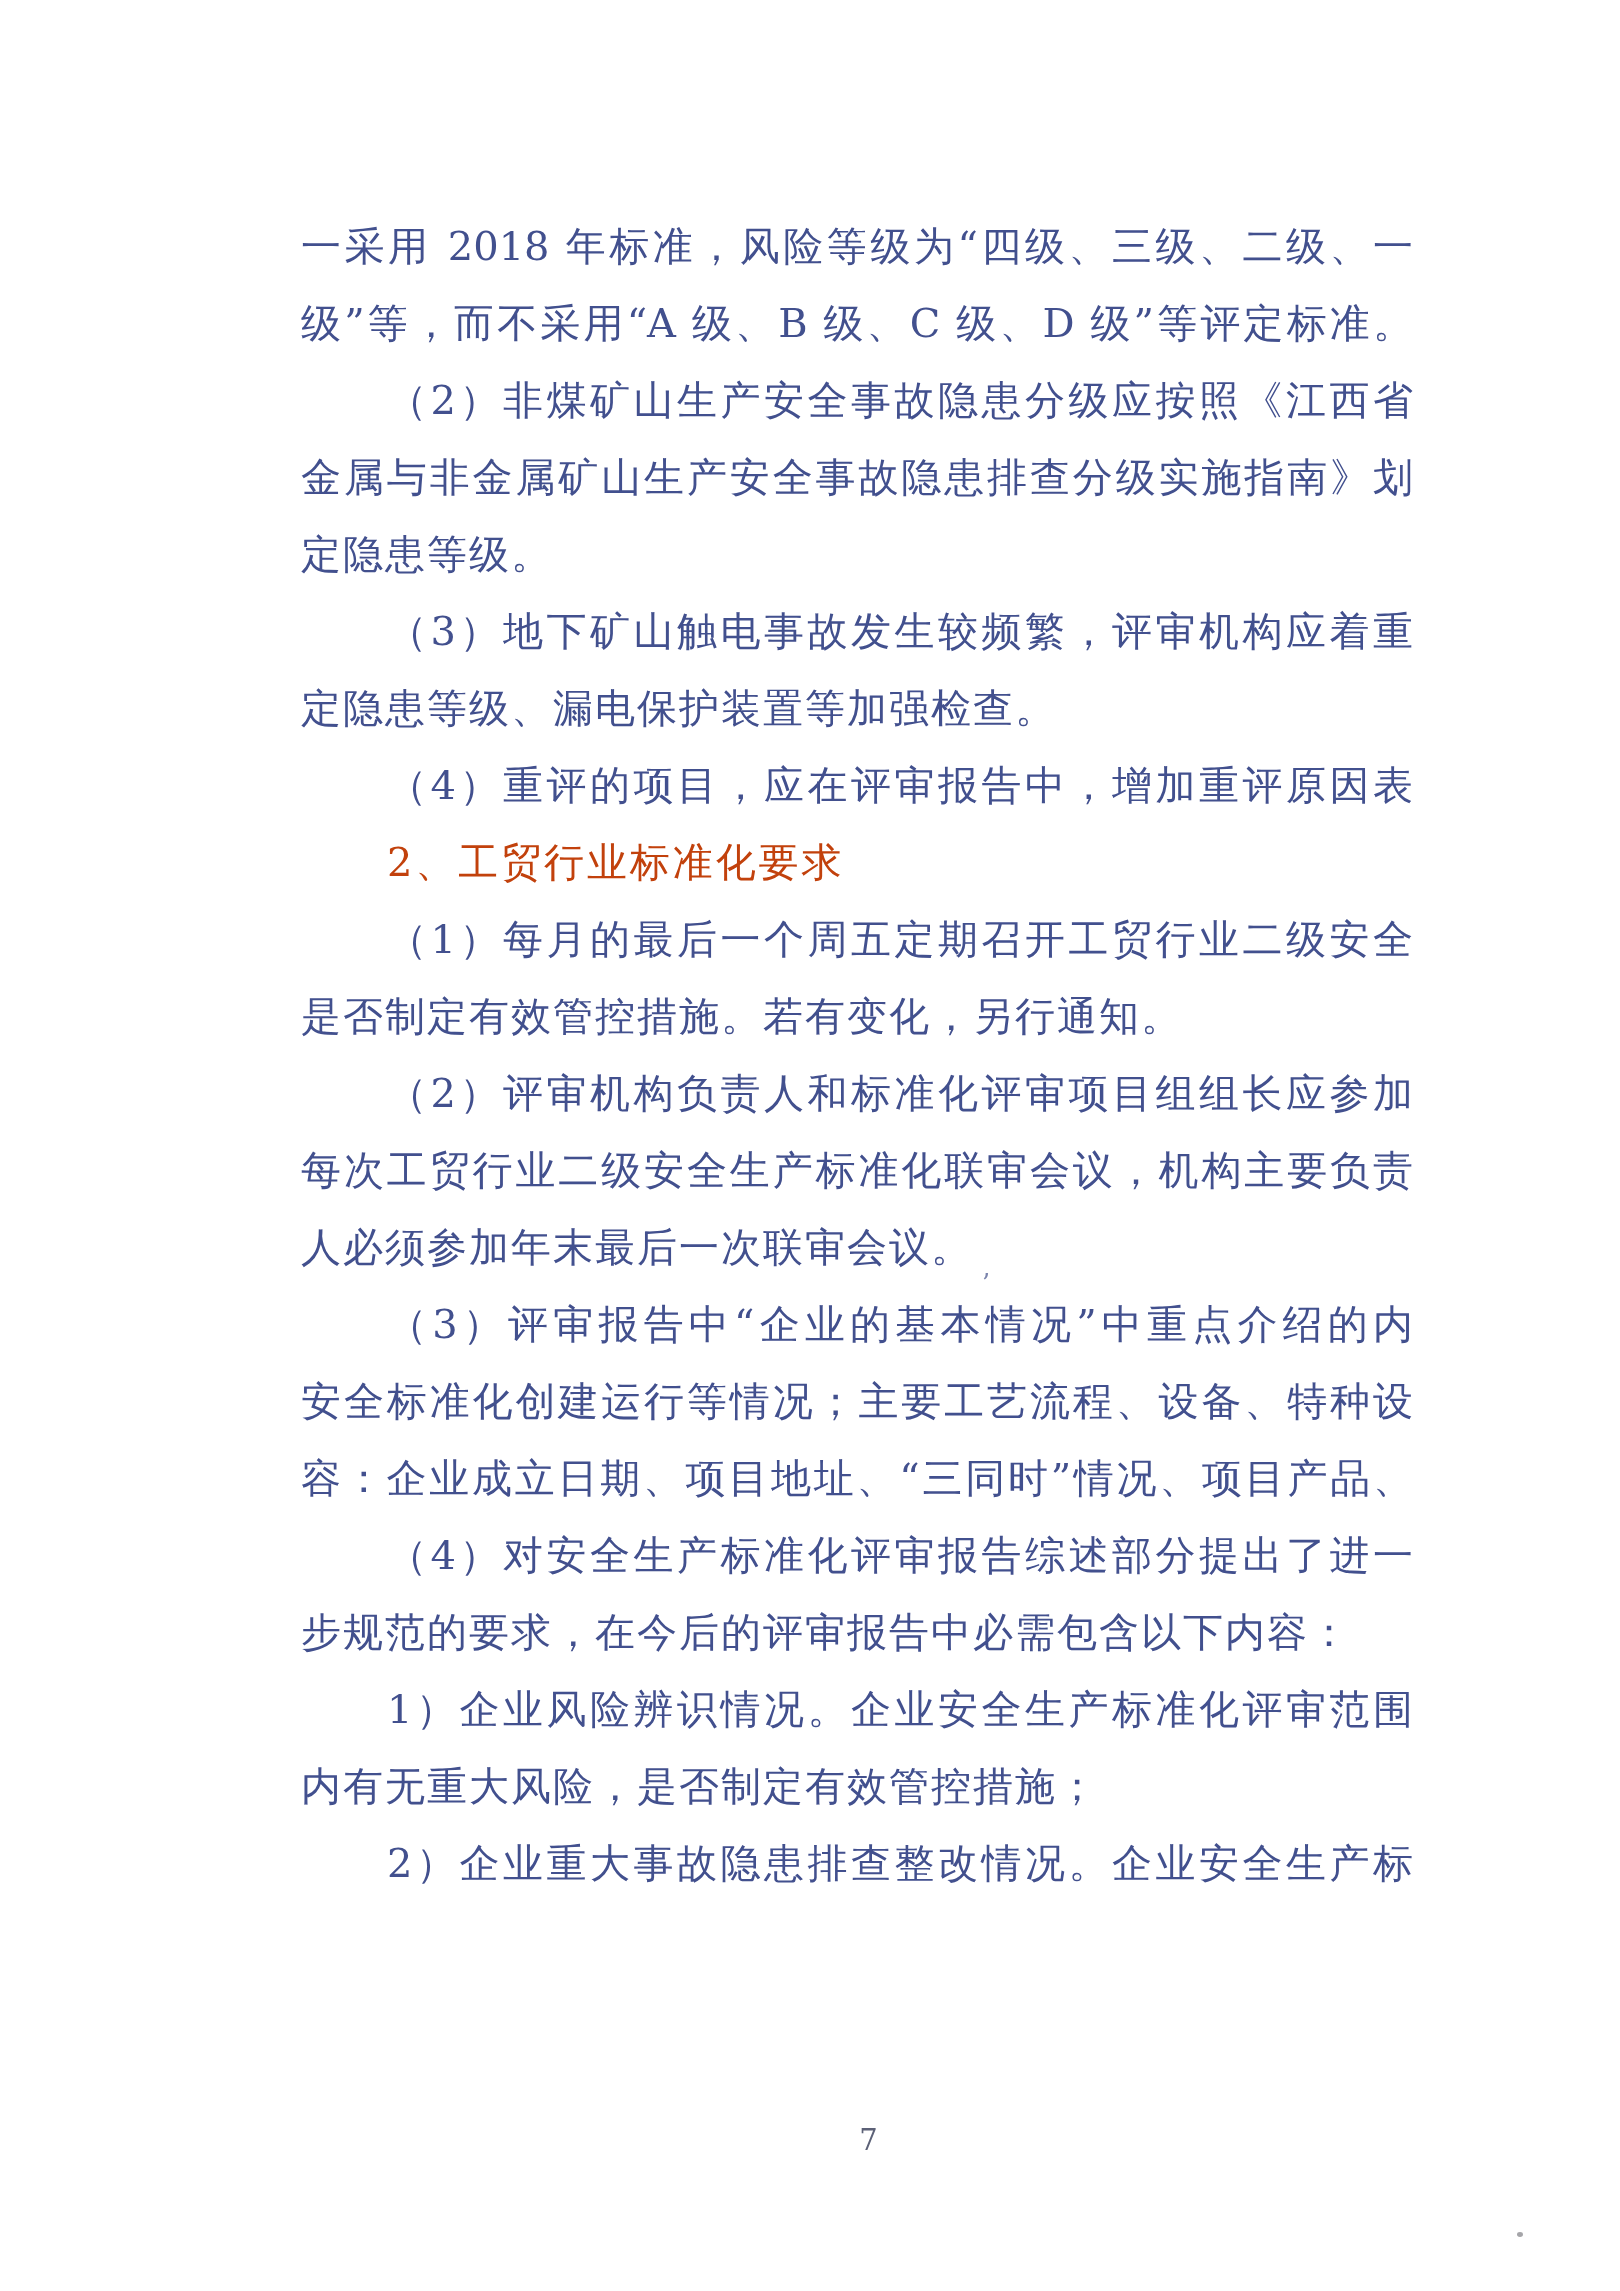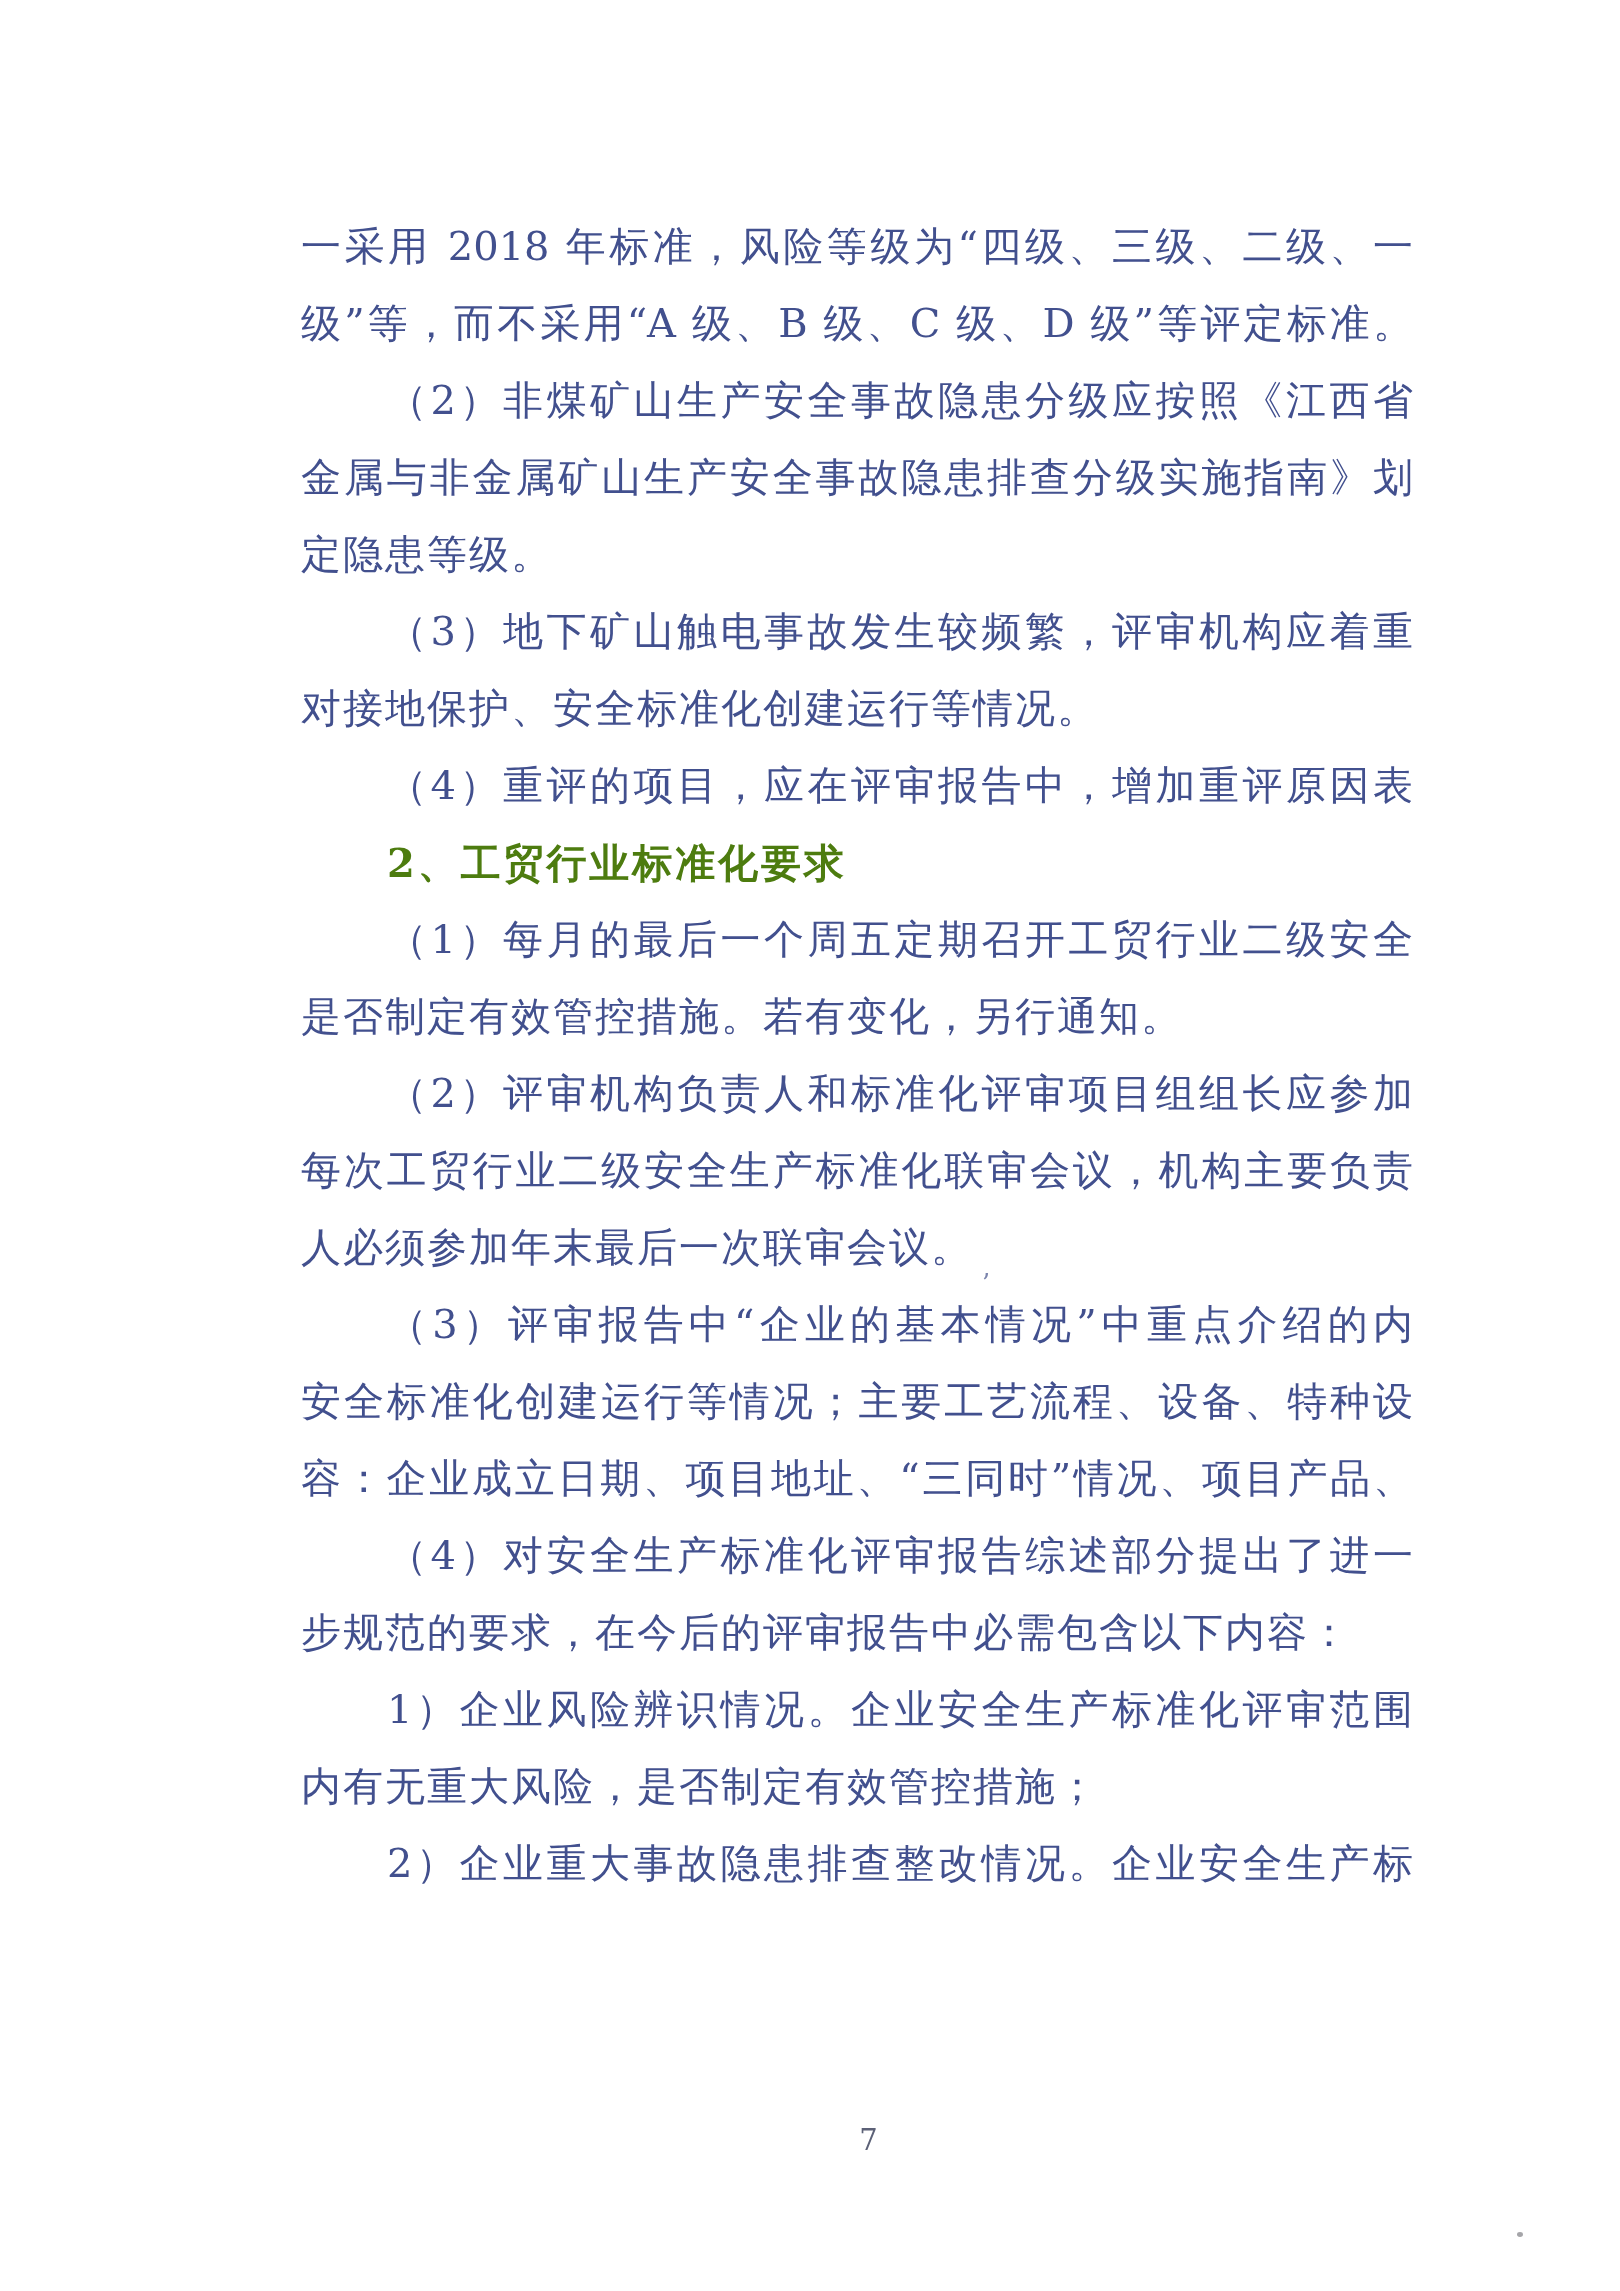--- a/index.html
+++ b/index.html
@@ -24,22 +24,22 @@
     white-space:nowrap;
   }
   .full{
     text-align:justify;
     text-align-last:justify;
     letter-spacing:0;
     white-space:normal;
   }
   .indent{text-indent:86px;}
   .heading{
-    font-weight:700;
-    color:#4d7c0f;
+    font-weight:400;
+    color:#c2410c;
     letter-spacing:2.9px;
   }
   .pagenum{
     position:absolute;
     left:847px;top:2123px;
     width:43px;
     text-align:center;
     font-size:29px;
     color:#5c6177;
   }
@@ -62,21 +62,21 @@
 <body>
 
 <div class="page">
   <div class="doc">
     <div class="line full">一采用 2018 年标准，风险等级为“四级、三级、二级、一</div>
     <div class="line full">级”等，而不采用“A 级、B 级、C 级、D 级”等评定标准。</div>
     <div class="line full indent">（2）非煤矿山生产安全事故隐患分级应按照《江西省</div>
     <div class="line full">金属与非金属矿山生产安全事故隐患排查分级实施指南》划</div>
     <div class="line">定隐患等级。</div>
     <div class="line full indent">（3）地下矿山触电事故发生较频繁，评审机构应着重</div>
-    <div class="line">对接地保护、安全标准化创建运行等情况。</div>
+    <div class="line">定隐患等级、漏电保护装置等加强检查。</div>
     <div class="line full indent">（4）重评的项目，应在评审报告中，增加重评原因表</div>
     <div class="line indent heading">2、工贸行业标准化要求</div>
     <div class="line full indent">（1）每月的最后一个周五定期召开工贸行业二级安全</div>
     <div class="line">是否制定有效管控措施。若有变化，另行通知。</div>
     <div class="line full indent">（2）评审机构负责人和标准化评审项目组组长应参加</div>
     <div class="line full">每次工贸行业二级安全生产标准化联审会议，机构主要负责</div>
     <div class="line">人必须参加年末最后一次联审会议。</div>
     <div class="line full indent">（3）评审报告中“企业的基本情况”中重点介绍的内</div>
     <div class="line full">安全标准化创建运行等情况；主要工艺流程、设备、特种设</div>
     <div class="line full">容：企业成立日期、项目地址、“三同时”情况、项目产品、</div>

